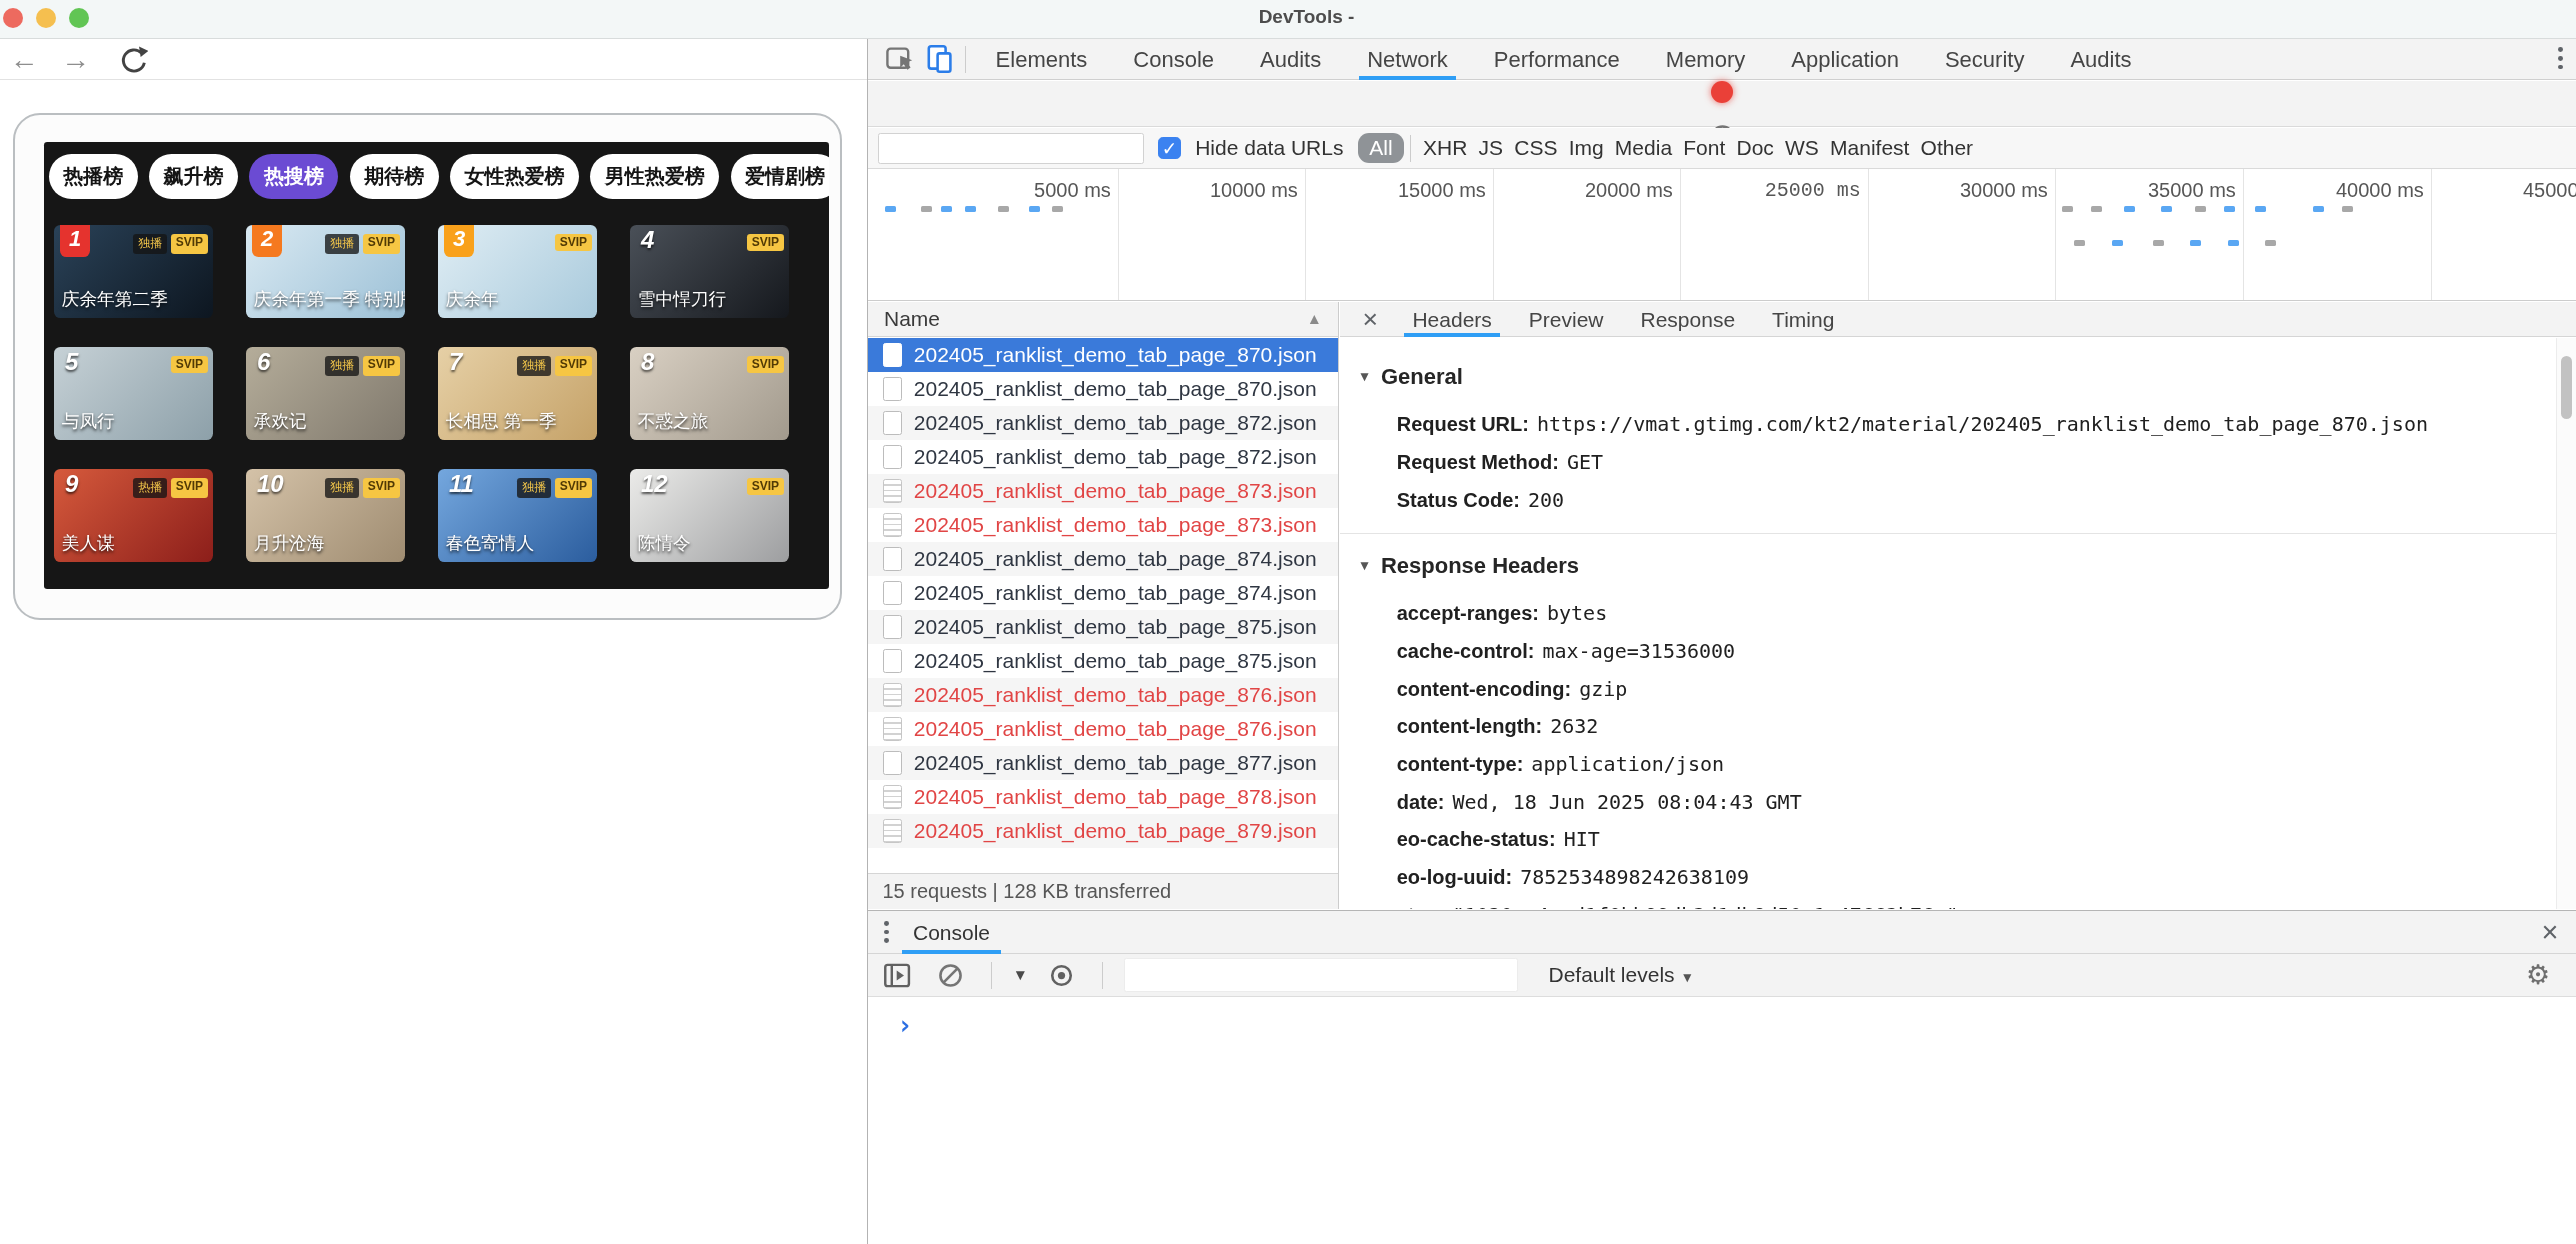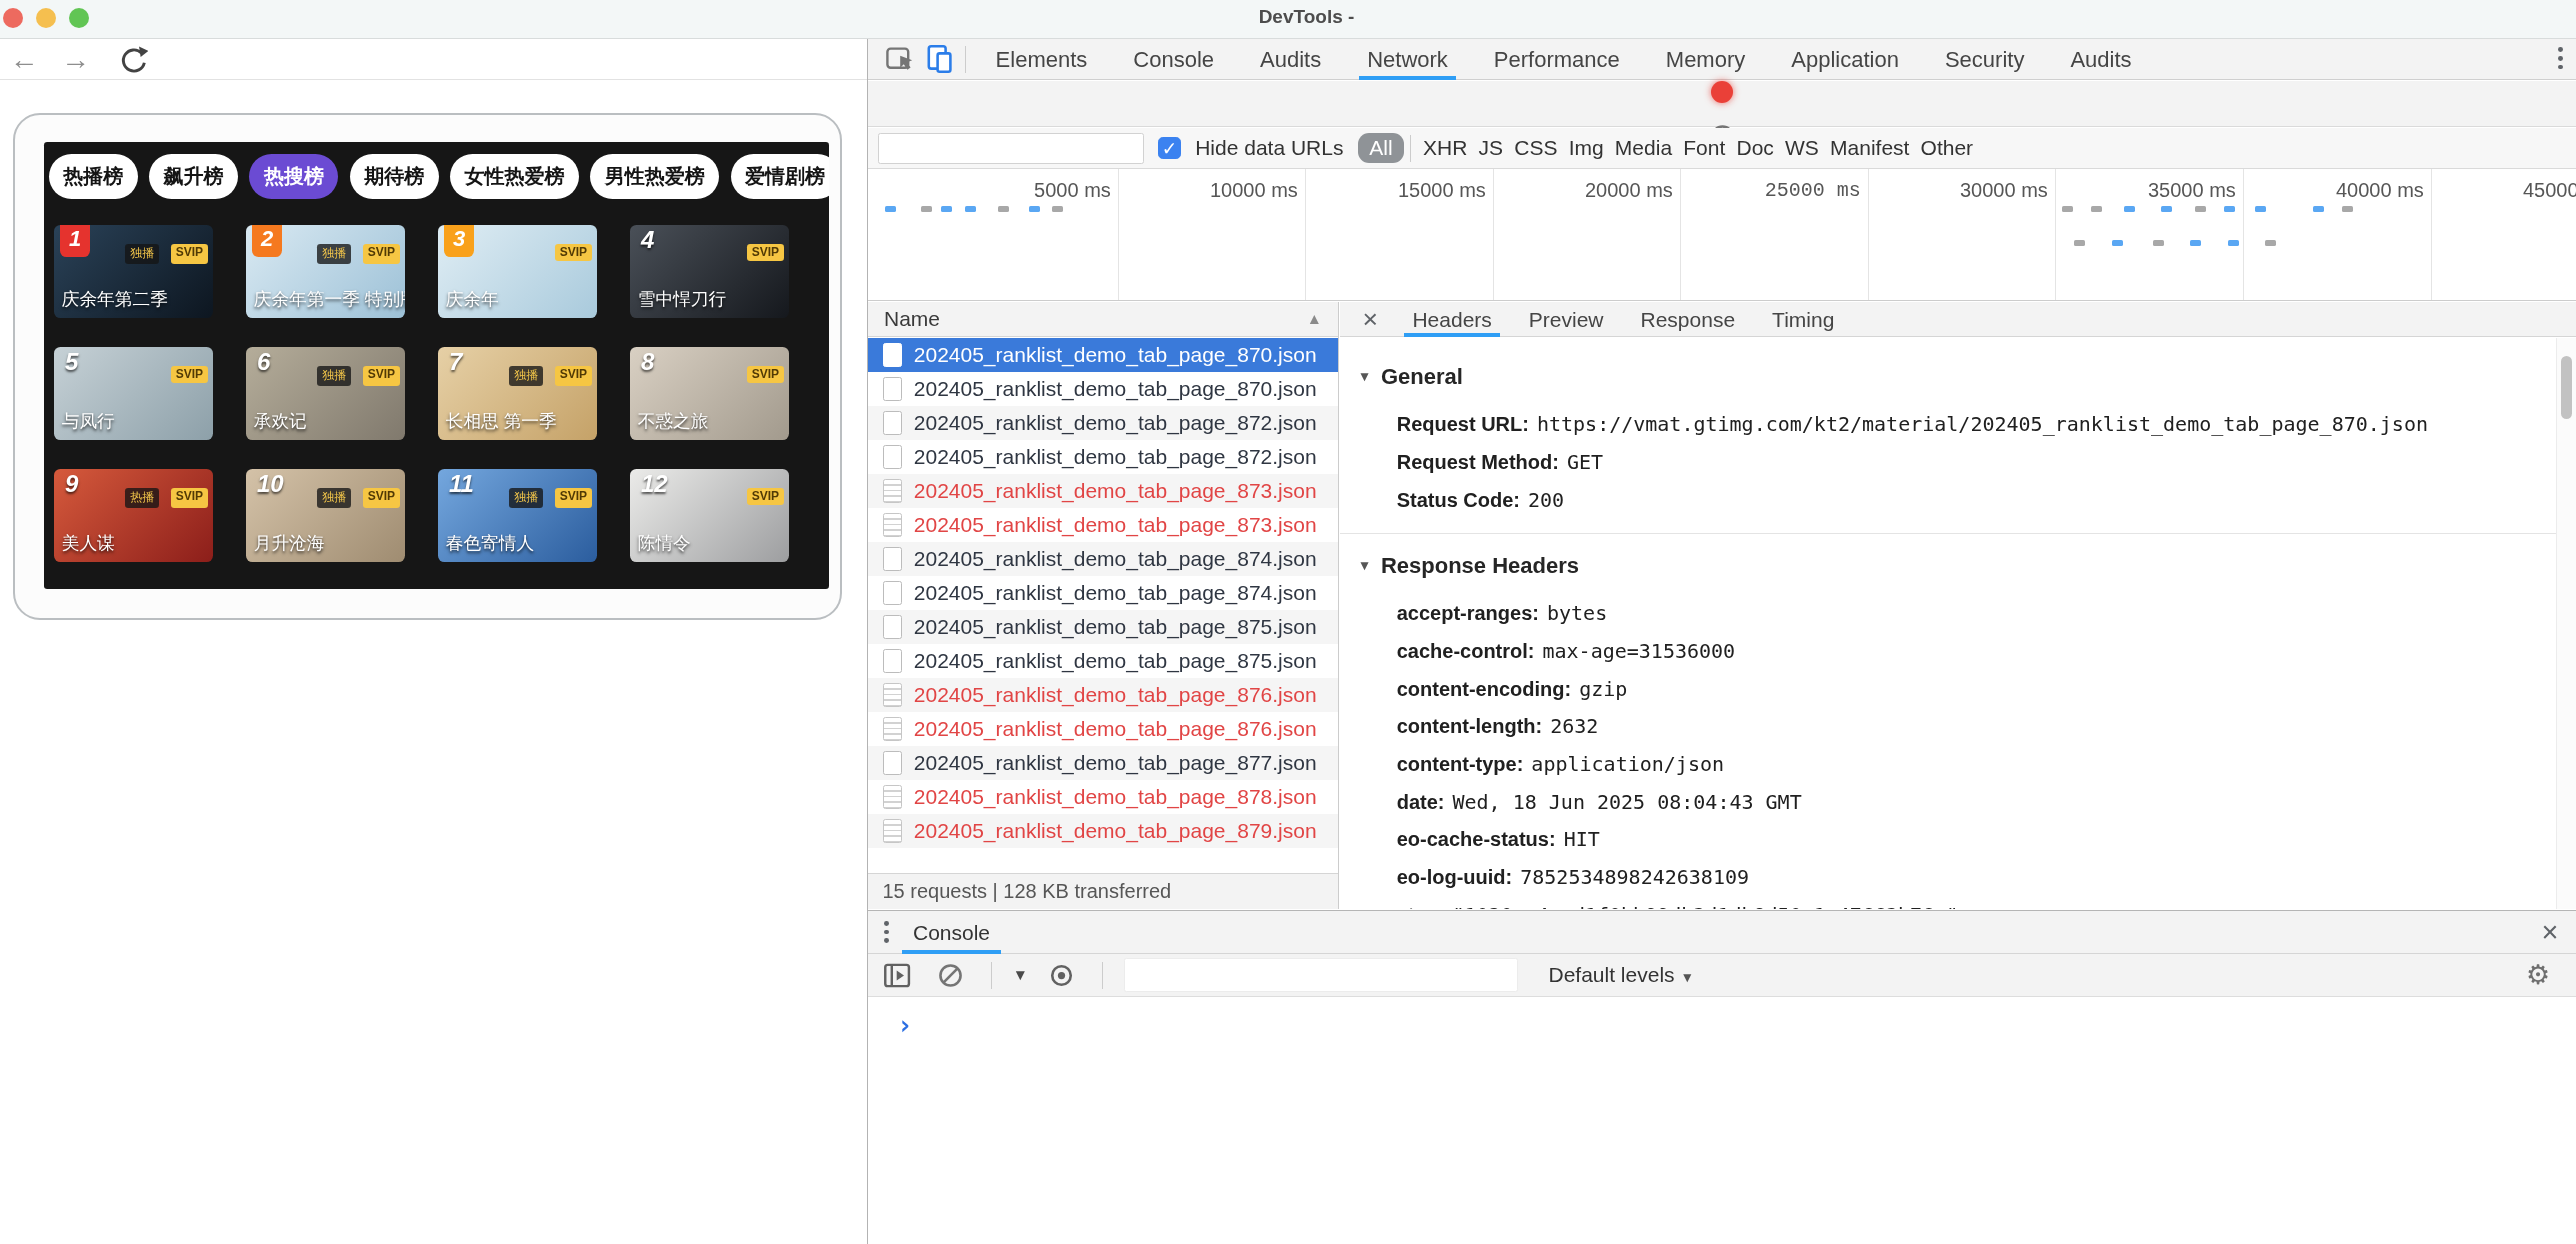--- a/index.html
+++ b/index.html
@@ -21,21 +21,21 @@
   .device-frame { position:absolute; left:13px; top:53px; width:829px; height:507px; border:2.4px solid #babec1; border-radius:27px; background:#fcfcfc;margin-top:21px; }
   .device-screen { position:absolute; left:29px; top:26.6px; width:785px; height:447px; background:#161616; border-radius:3.2px; overflow:hidden; }
   .app-tabs { position:absolute; top:12px; left:4.8px; display:flex; gap:11.3px; }
   .app-tab { height:45px; line-height:45px; padding:0 14.5px; border-radius:24px; background:#fff; color:#141414; font-size:20px; font-weight:bold; white-space:nowrap; }
   .app-tab.active { background:#6b4bd3; color:#fff; }
   .video-grid { position:absolute; top:83px; left:9.7px; display:grid; grid-template-columns:repeat(4,159px); grid-auto-rows:93px; column-gap:33px; row-gap:29px; }
   .thumb { position:relative; border-radius:6.4px; overflow:hidden; }
   .thumb-title { position:absolute; left:8px; bottom:6.4px; font-size:17.7px; color:#fff; text-shadow:0 1.6px 3.2px rgba(0,0,0,.8); white-space:nowrap; }
   .rank { position:absolute; top:0; left:6.4px; font-style:italic; font-weight:bold; color:#fff; font-size:24px; text-shadow:0 1.6px 2.4px rgba(0,0,0,.65); padding:1.6px 4.8px; }
   .rank.badge { border-radius:0 0 6.4px 6.4px; padding:1.6px 8.9px 4.8px; font-size:22px; text-shadow:none; }
-  .badges { position:absolute; top:19px; right:4.8px; display:flex; gap:12px;text-align:right; }
+  .badges { position:absolute; top:9px; right:4.8px; display:flex; gap:4px;text-align:right; }
   .tag-badge { background:rgba(20,20,20,.78); color:#f3c64a; font-size:12px; padding:1.6px 4.8px; border-radius:3.2px; }
   .vip-badge { background:#f6c643; color:#513a05; font-size:12px; font-weight:bold; padding:1.6px 4.8px; border-radius:3.2px; }
 
   
   .devtools { position:absolute; top:39px; left:867px; right:0; bottom:0; border-left:0.8px solid #b3b3b3; background:#fff; }
   .dt-tabbar { position:absolute; top:0; left:0; right:0; height:41px; background:#f3f3f3; border-bottom:0.8px solid #cfcfcf; display:flex; align-items:center; padding-left:13px; }
   .icon-btn { display:flex; align-items:center; justify-content:center; width:39px; height:35px; flex:none; }
   .vdiv { width:0.8px; height:27px; background:#ccc; margin:0 6.4px; flex:none; }
   .dt-tab { margin:0 23px; font-size:22px; color:#454545; height:41px; line-height:41px; position:relative; white-space:nowrap; }
   .dt-tab.active::after, .det-tab.active::after, .console-tab.active::after { content:""; position:absolute; left:-8px; right:-8px; bottom:0; height:4px; background:#2f9ef5; }

